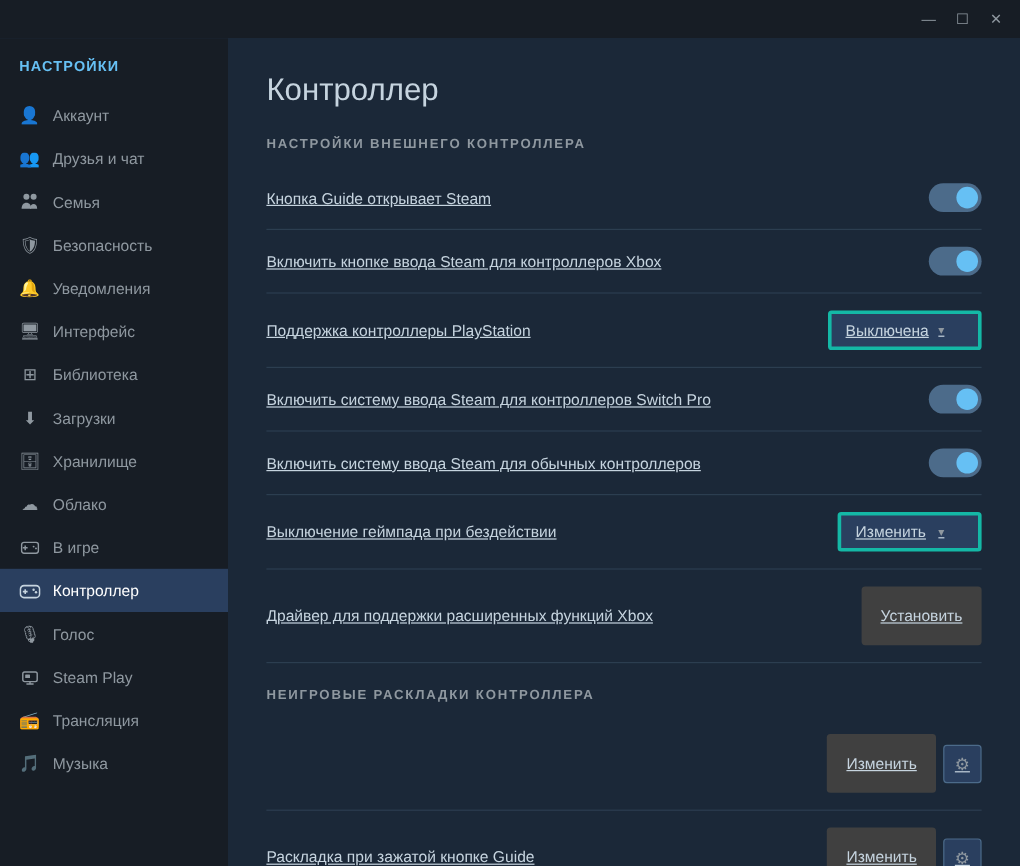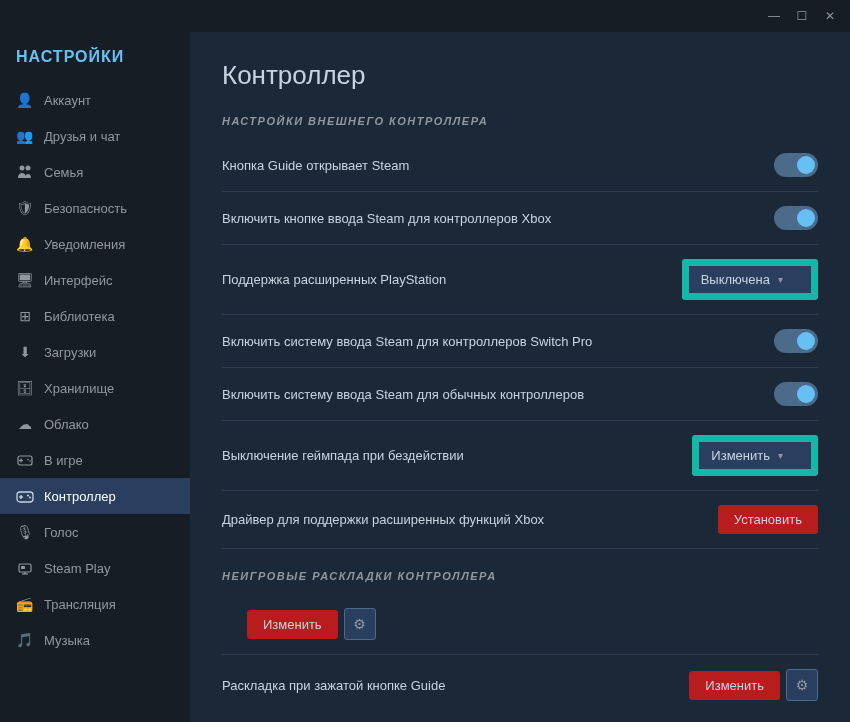--- a/index.html
+++ b/index.html
@@ -46,21 +46,21 @@
     
     .sidebar {
       width: 190px;
       background: #171d25;
       padding: 16px 0;
       flex-shrink: 0;
       overflow-y: auto;
     }
     .sidebar-title {
       color: #66c0f4;
-      font-size: 16px;
+      font-size: 12px;
       font-weight: 700;
       padding: 0 16px 16px 16px;
       letter-spacing: 1px;
       text-transform: uppercase;
     }
     .sidebar-item {
       display: flex;
       align-items: center;
       padding: 9px 16px;
       cursor: pointer;
@@ -99,31 +99,31 @@
 
     
     .section-label {
       font-size: 11px;
       font-weight: 600;
       letter-spacing: 1.5px;
       color: #8f98a0;
       text-transform: uppercase;
       margin-bottom: 12px;
       margin-top: 8px;
-      font-style: italic;
     }
 
     
     .setting-row {
       display: flex;
       align-items: center;
-      justify-content: flex-start;
+      justify-content: flex-end;
       padding: 14px 0;
       border-bottom: 1px solid #2c3e50;
       min-height: 52px;
+      text-decoration: underline;
     }
     .setting-row:last-child { border-bottom: none; }
     .setting-label {
       font-size: 13px;
       color: #c6d4df;
       flex: 1;
       padding-right: 16px;
     }
 
     
@@ -155,44 +155,44 @@
     }
     .toggle input:checked + .toggle-slider { background: #4c6b8a; }
     .toggle input:checked + .toggle-slider::before {
       transform: translateX(20px);
       background: #66c0f4;
     }
 
     
     .dropdown {
       background: #2a3f5f;
-      border: 7px solid #14b8a6;
+      border: 3px solid #14b8a6;
       border-radius: 3px;
       padding: 6px 28px 6px 12px;
       color: #c6d4df;
       font-size: 13px;
       cursor: pointer;
       position: relative;
       display: flex;
       align-items: center;
       gap: 8px;
       min-width: 120px;
       justify-content: space-between;
     }
     .dropdown-arrow {
       font-size: 10px;
       color: #8f98a0;
     }
 
     
     .btn {
-      background: #b91c1c;
+      background: #404040;
       border: none;
       border-radius: 3px;
-      padding: 7px 16px;
+      padding: 17px 16px;
       color: #c6d4df;
       font-size: 13px;
       cursor: pointer;
       white-space: nowrap;
     }
 
     
     .gear-btn {
       background: #2a3f5f;
       border: 1px solid #4c6b8a;
@@ -349,21 +349,21 @@
 
     <div class="setting-row">
       <span class="setting-label">Включить кнопке ввода Steam для контроллеров Xbox</span>
       <label class="toggle">
         <input type="checkbox" checked="" style="">
         <span class="toggle-slider"></span>
       </label>
     </div>
 
     <div class="setting-row">
-      <span class="setting-label">Поддержка расширенных PlayStation</span>
+      <span class="setting-label">Поддержка контроллеры PlayStation</span>
       <div class="dropdown">
         <span>Выключена</span>
         <span class="dropdown-arrow">▾</span>
       </div>
     </div>
 
     <div class="setting-row">
       <span class="setting-label">Включить систему ввода Steam для контроллеров Switch Pro</span>
       <label class="toggle">
         <input type="checkbox" checked="" style="">

